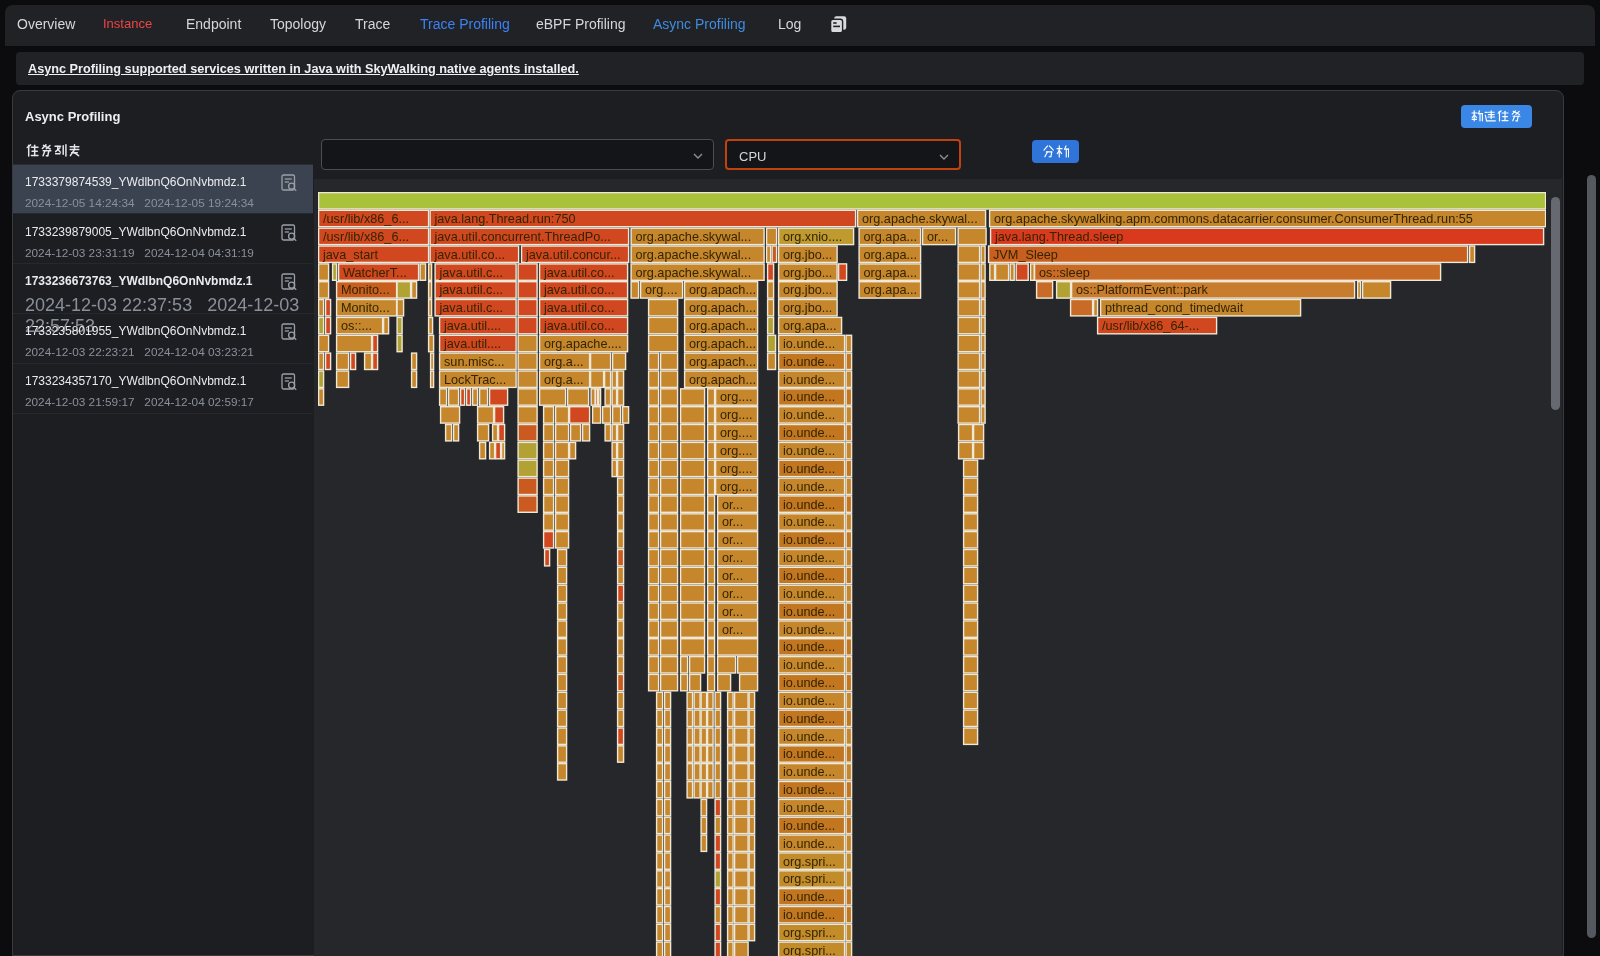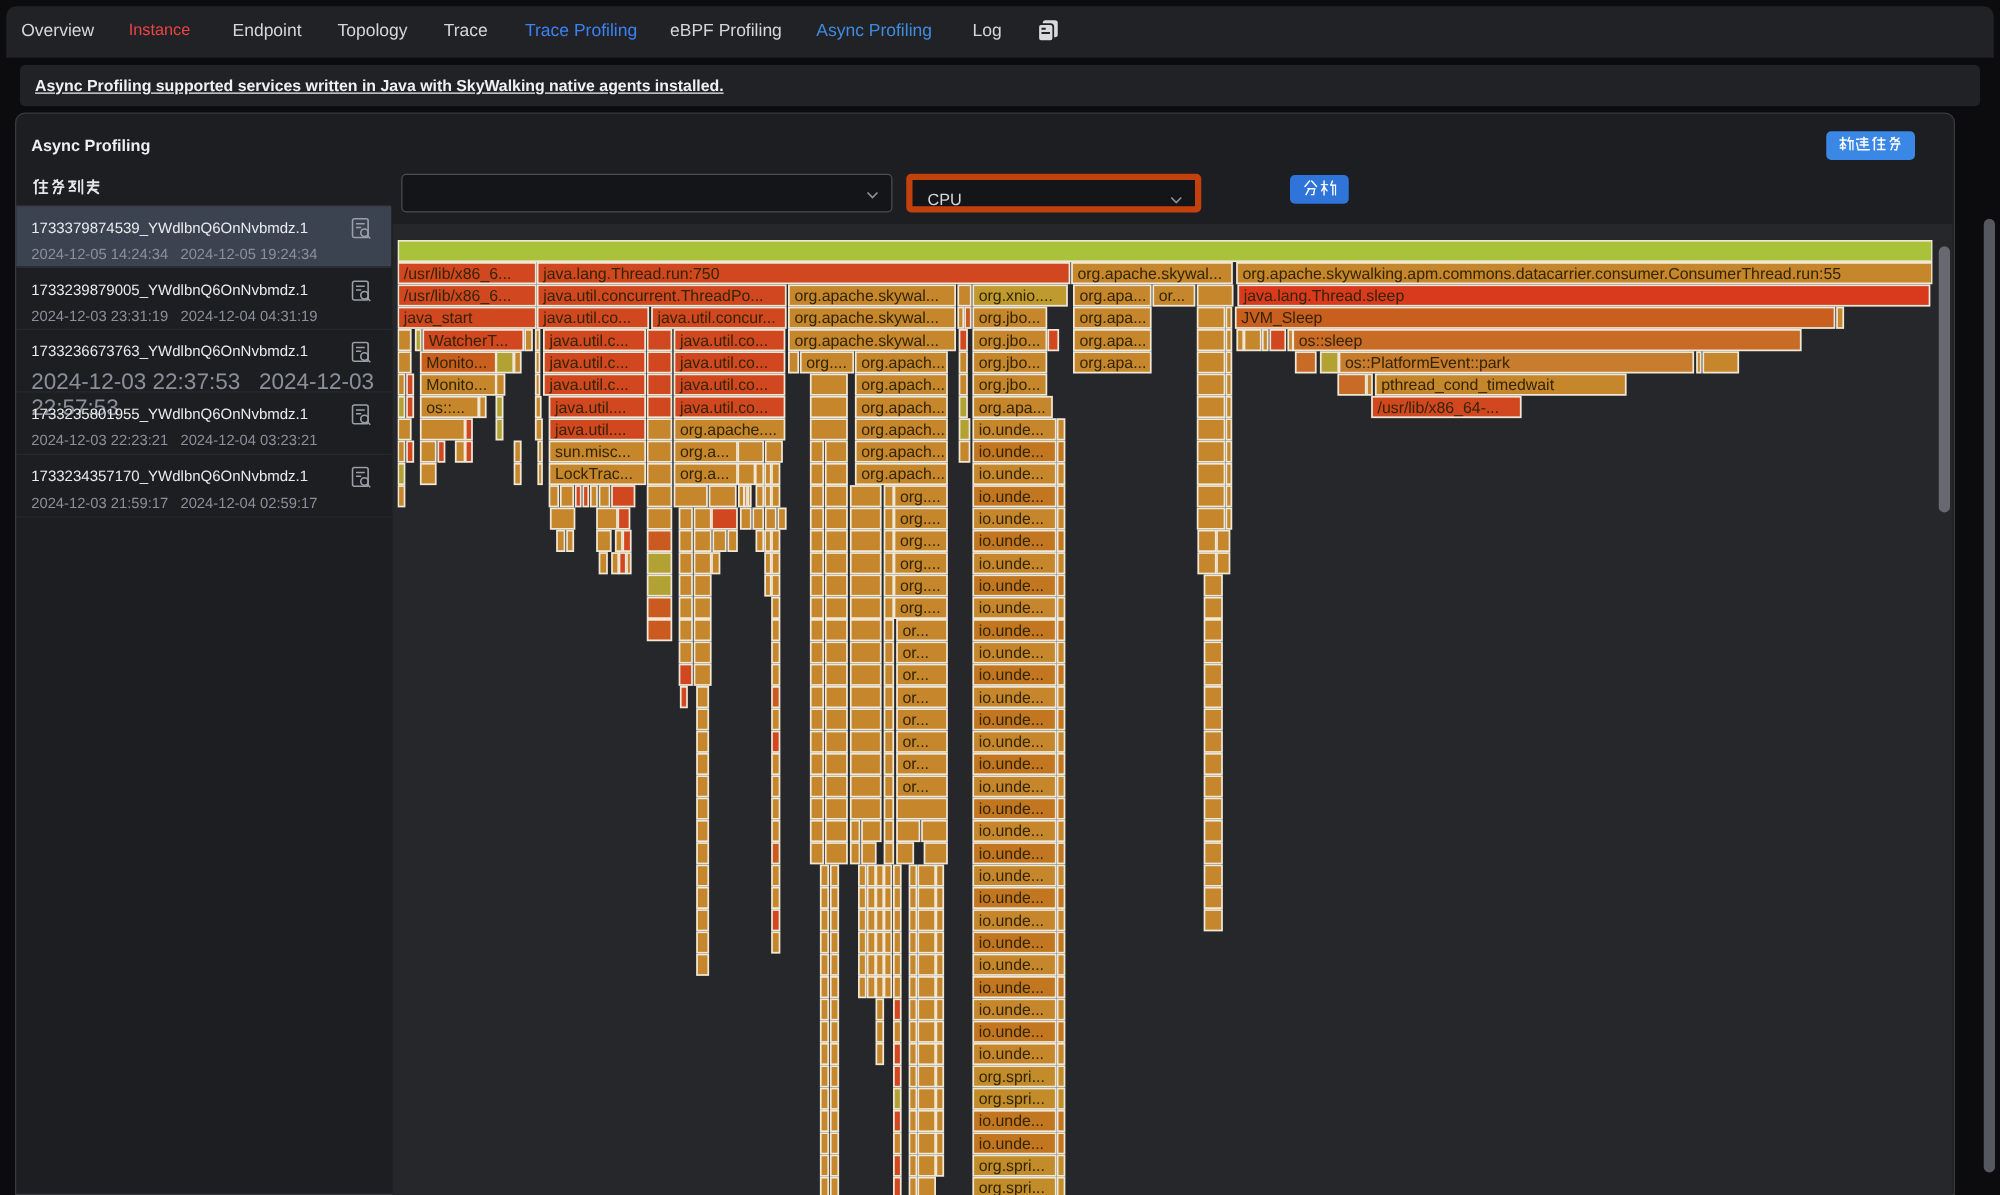--- a/index.html
+++ b/index.html
@@ -108,21 +108,21 @@
 <div style="position:absolute;left:12px;top:31px;font-size:11.8px;color:#8a909a">2024-12-03 23:31:19&nbsp;&nbsp;&nbsp;2024-12-04 04:31:19</div>
 <div style="position:absolute;left:268px;top:9px"><svg width="17" height="18" viewBox="0 0 17 18" fill="none" stroke="#9aa0a8" stroke-width="1.3">
 <rect x="1" y="1" width="12.5" height="15" rx="1.5"></rect>
 <line x1="3.8" y1="5" x2="10.8" y2="5"></line>
         <line x1="3.8" y1="8" x2="8" y2="8"></line>
 <circle cx="10.6" cy="12.2" r="3"></circle>
         <line x1="12.8" y1="14.4" x2="15.2" y2="16.8"></line>
 </svg></div>
 </div>
 <div style="position:absolute;left:13px;top:264.3px;width:300px;height:49.8px;border-bottom:1px solid #27282b">
-<div style="position:absolute;left:12px;top:10px;font-size:12px;font-weight:400;color:#e9ebee">1733236673763_YWdlbnQ6OnNvbmdz.1</div>
+<div style="position:absolute;left:12px;top:10px;font-size:12px;font-weight:700;color:#e9ebee">1733236673763_YWdlbnQ6OnNvbmdz.1</div>
 <div style="position:absolute;left:12px;top:31px;font-size:18px;color:#8a909a">2024-12-03 22:37:53&nbsp;&nbsp;&nbsp;2024-12-03 22:57:53</div>
 <div style="position:absolute;left:268px;top:9px"><svg width="17" height="18" viewBox="0 0 17 18" fill="none" stroke="#9aa0a8" stroke-width="1.3">
 <rect x="1" y="1" width="12.5" height="15" rx="1.5"></rect>
 <line x1="3.8" y1="5" x2="10.8" y2="5"></line>
         <line x1="3.8" y1="8" x2="8" y2="8"></line>
 <circle cx="10.6" cy="12.2" r="3"></circle>
         <line x1="12.8" y1="14.4" x2="15.2" y2="16.8"></line>
 </svg></div>
 </div>
 <div style="position:absolute;left:13px;top:314.1px;width:300px;height:49.8px;border-bottom:1px solid #27282b">
@@ -146,21 +146,21 @@
 <circle cx="10.6" cy="12.2" r="3"></circle>
         <line x1="12.8" y1="14.4" x2="15.2" y2="16.8"></line>
 </svg></div>
 </div>
 <div style="position:absolute;left:313.5px;top:179px;width:1248px;height:777px;background:#26272b"></div>
 <div style="position:absolute;left:321px;top:139px;width:393px;height:31px;background:#141518;border:1px solid #4a4d52;border-radius:4px">
   <div style="position:absolute;right:8px;top:9px"><svg width="14" height="14" viewBox="0 0 14 14" fill="none" stroke="#8b9097" stroke-width="1.4">
         <path d="M3 5 L7 9 L11 5"></path>
       </svg></div>
 </div>
-<div style="position:absolute;left:725px;top:139px;width:236px;height:31px;background:#141518;border:5px solid #c2410c;border-radius:4px">
+<div style="position:absolute;left:725px;top:139px;width:236px;height:31px;background:#141518;border:2px solid #c2410c;border-radius:4px">
   <div style="position:absolute;left:12px;top:8px;font-size:13px;color:#d3d7dc">CPU</div>
   <div style="position:absolute;right:8px;top:9px"><svg width="14" height="14" viewBox="0 0 14 14" fill="none" stroke="#8b9097" stroke-width="1.4">
         <path d="M3 5 L7 9 L11 5"></path>
       </svg></div>
 </div>
 <div style="position:absolute;left:1032px;top:139.5px;width:47px;height:23px;background:#2e74d9;border-radius:4px;text-align:center;line-height:22px"><svg width="13" height="13" viewBox="0 0 12 12" style="vertical-align:middle;margin:0 0.5px;position:relative;top:0px">
       <line x1="5.2" y1="0.8" x2="1.8" y2="4.8" stroke="#ffffff" stroke-width="1.06" stroke-linecap="round"></line>
       <line x1="6.8" y1="0.8" x2="10.4" y2="4.8" stroke="#ffffff" stroke-width="1.06" stroke-linecap="round"></line>
       <line x1="4" y1="6.4" x2="9" y2="6.4" stroke="#ffffff" stroke-width="1.06" stroke-linecap="round"></line>
       <line x1="9" y1="6.4" x2="8.2" y2="10.8" stroke="#ffffff" stroke-width="1.06" stroke-linecap="round"></line>

